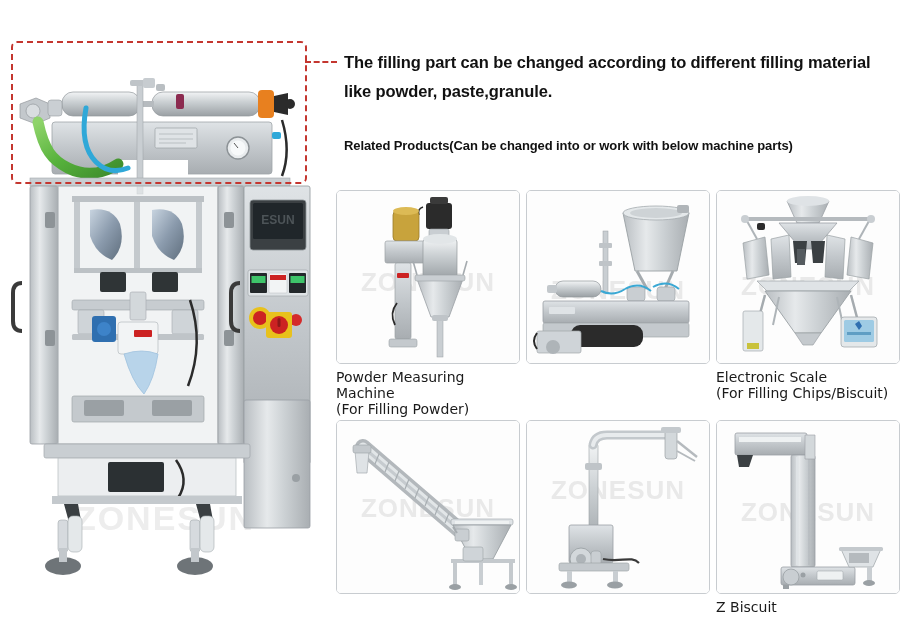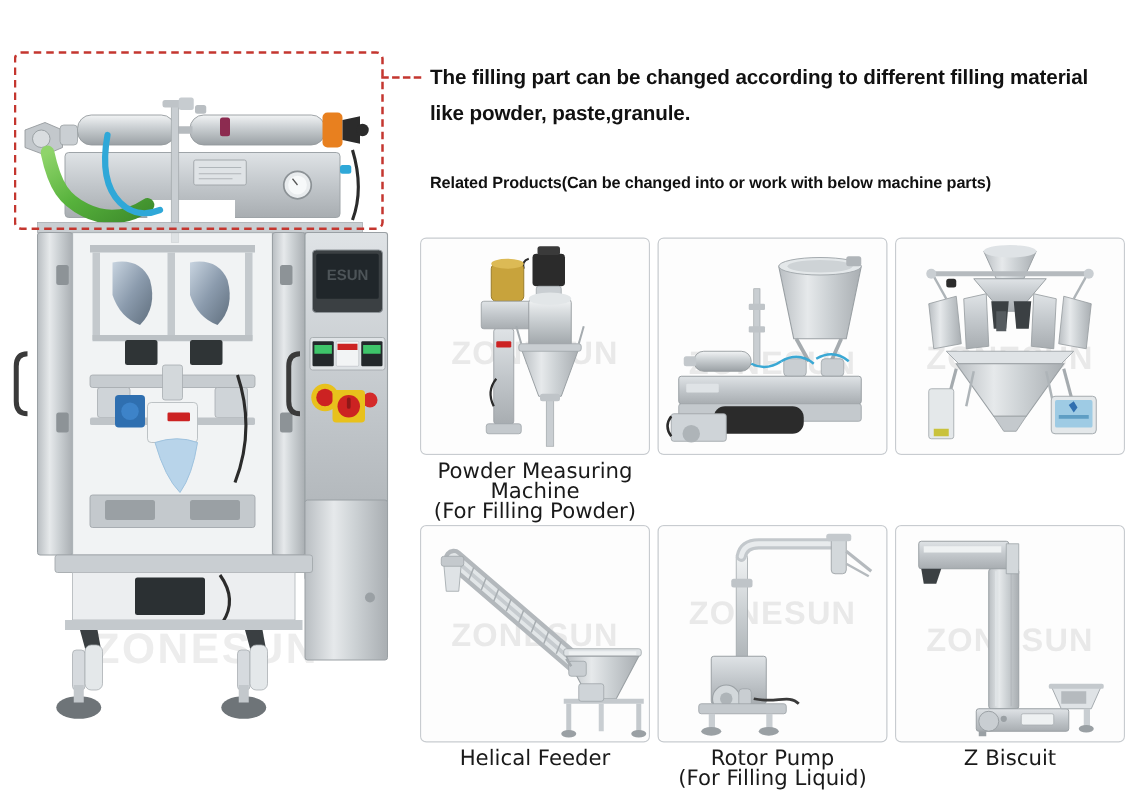--- a/index.html
+++ b/index.html
@@ -82,22 +82,22 @@
     height: 174px;
     box-sizing: border-box;
     border: 1px solid #c8ccd0;
     border-radius: 5px;
     background: #ffffff;
     overflow: hidden;
     position: relative;
   }
   .product-card svg { display:block; width:182px; height:172px; }
   .product-label {
-    text-align: center;
-    font-size: 17px;
+    text-align: left;
+    font-size: 14px;
     color: #1a1a1a;
     line-height: 16px;
     padding-top: 5px;
     white-space: pre-line;
     font-family: "DejaVu Sans", sans-serif;
   }
   .wm {
     font-family: "Liberation Sans", sans-serif;
     font-weight: bold;
     fill: #e9e9e9;
@@ -427,20 +427,22 @@
 
             <rect x="26" y="120" width="20" height="40" rx="2" fill="#e4e8ea" stroke="#a5abaf" stroke-width="0.7"></rect>
             <rect x="30" y="152" width="12" height="6" fill="#c9c23c"></rect>
 
             <rect x="124" y="126" width="36" height="30" rx="3" fill="#e4e8ea" stroke="#a5abaf" stroke-width="0.8"></rect>
             <rect x="127" y="129" width="30" height="22" rx="1.5" fill="#9ecbe4"></rect>
             <rect x="130" y="141" width="24" height="3" fill="#5f9ec4"></rect>
             <path d="M138 133 l4 -3 l3 5 l-3 4 z" fill="#2f6fb0"></path>
           </svg>
         </div>
+        <div class="product-label">Electronic Scale
+(For Filling Chips/Biscuit)</div>
       </div>
 
       <div class="product-cell">
         <div class="product-card">
           <svg viewBox="0 0 182 172" xmlns="http://www.w3.org/2000/svg">
             <rect width="182" height="172" fill="#fdfdfd"></rect>
             <text class="wm" x="91" y="96" text-anchor="middle">ZONESUN</text>
 
             <g>
               <path d="M26 26 L126 112" stroke="#b3b8bc" stroke-width="16" stroke-linecap="round"></path>
@@ -472,21 +474,20 @@
             <rect x="172" y="142" width="4" height="22" fill="#c4c9cd"></rect>
             <rect x="142" y="142" width="4" height="22" fill="#c9ced2"></rect>
             <ellipse cx="118" cy="166" rx="6" ry="3" fill="#9aa0a4"></ellipse>
             <ellipse cx="174" cy="166" rx="6" ry="3" fill="#9aa0a4"></ellipse>
 
             <rect x="118" y="108" width="14" height="12" rx="2" fill="#c9ced2" stroke="#9ba1a5" stroke-width="0.6"></rect>
             <rect x="126" y="126" width="20" height="14" rx="2" fill="#cfd4d8" stroke="#9ba1a5" stroke-width="0.6"></rect>
             <path d="M120 112 l-4 -6" stroke="#a5abaf" stroke-width="2" fill="none"></path>
           </svg>
         </div>
-        <div class="product-label">Helical Feeder</div>
       </div>
 
       <div class="product-cell">
         <div class="product-card">
           <svg viewBox="0 0 182 172" xmlns="http://www.w3.org/2000/svg">
             <rect width="182" height="172" fill="#fdfdfd"></rect>
             <text class="wm" x="91" y="78" text-anchor="middle">ZONESUN</text>
 
             <rect x="62" y="22" width="9" height="112" rx="3" fill="url(#cyl)" stroke="#9ba1a5" stroke-width="0.6"></rect>
 
@@ -509,22 +510,20 @@
             <rect x="32" y="142" width="70" height="8" rx="2" fill="#c4c9cd" stroke="#a0a6aa" stroke-width="0.7"></rect>
 
             <rect x="40" y="150" width="5" height="12" fill="#c9ced2"></rect>
             <rect x="86" y="150" width="5" height="12" fill="#c9ced2"></rect>
             <ellipse cx="42" cy="164" rx="8" ry="3.5" fill="#9aa0a4"></ellipse>
             <ellipse cx="88" cy="164" rx="8" ry="3.5" fill="#9aa0a4"></ellipse>
 
             <path d="M76 138 C94 142 104 134 112 142" fill="none" stroke="#3a3a3a" stroke-width="2.2"></path>
           </svg>
         </div>
-        <div class="product-label">Rotor Pump
-(For Filling Liquid)</div>
       </div>
 
       <div class="product-cell">
         <div class="product-card">
           <svg viewBox="0 0 182 172" xmlns="http://www.w3.org/2000/svg">
             <rect width="182" height="172" fill="#fdfdfd"></rect>
             <text class="wm" x="91" y="100" text-anchor="middle">ZONESUN</text>
 
             <rect x="18" y="12" width="72" height="22" rx="2" fill="url(#steel2)" stroke="#9aa0a4" stroke-width="0.8"></rect>
             <rect x="22" y="16" width="62" height="5" fill="#eef1f2"></rect>

